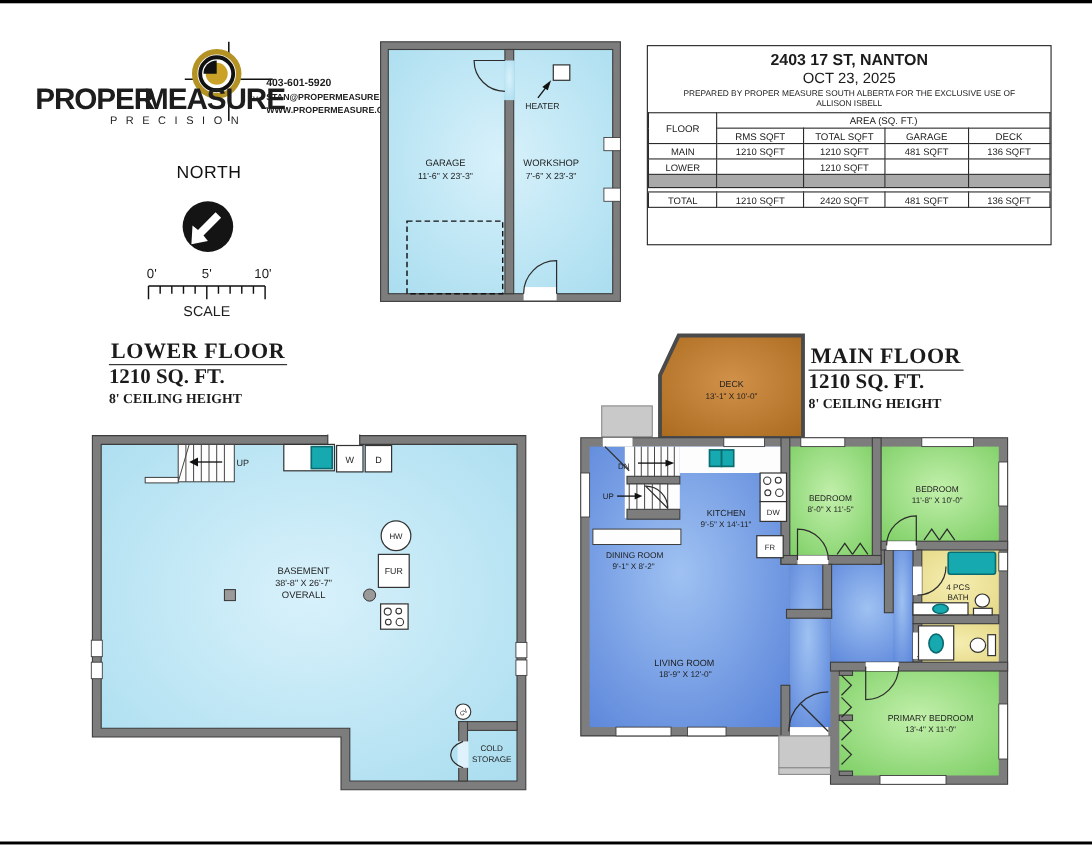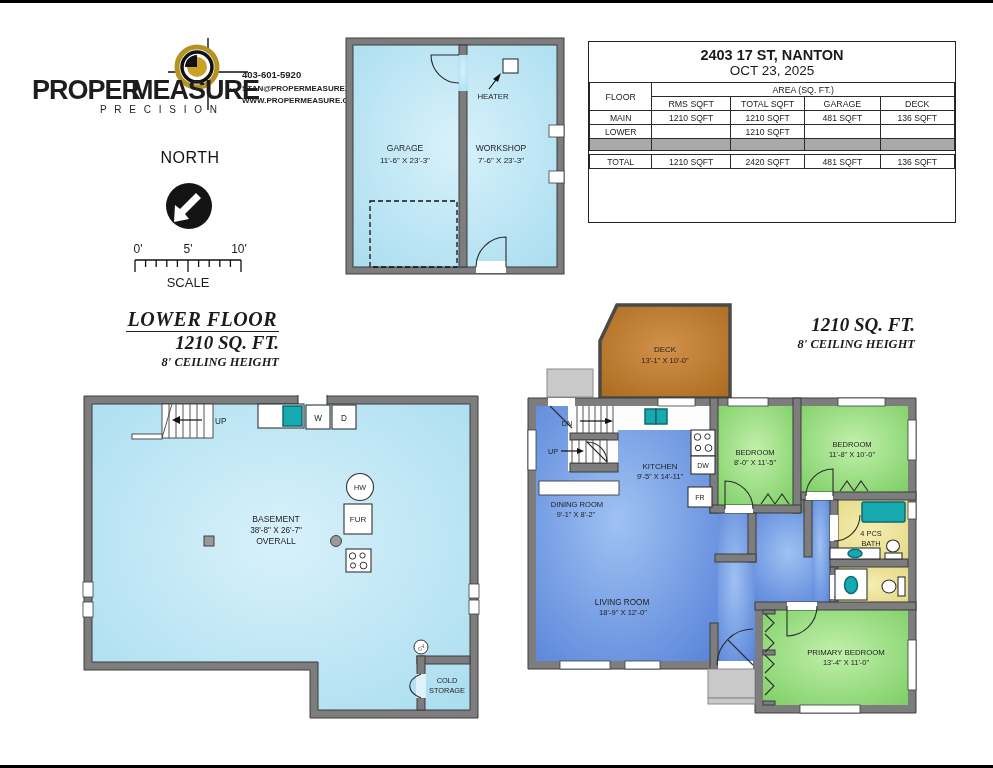--- a/index.html
+++ b/index.html
@@ -15,22 +15,22 @@
   .gap{fill:#ffffff;}
   .door{stroke:#2c2c2c;stroke-width:1.1;fill:none;}
   .chev{stroke:#2c2c2c;stroke-width:1.1;fill:none;}
   .teal{fill:var(--c-fixture_teal,#17a9b0);stroke:#0a6b70;stroke-width:1.5;}
   .fixw{fill:#ffffff;stroke:#333;stroke-width:1.1;}
   .pad{fill:var(--c-concrete_gray,#c9c9c9);stroke:#8a8a8a;stroke-width:1;}
   .burner{fill:none;stroke:#333;stroke-width:1;}
   .post{fill:#9a9a9a;stroke:#333;stroke-width:0.9;}
   .tread{stroke:#444;stroke-width:0.9;}
   .arrowln{stroke:#111;stroke-width:1.2;}
-  .floor-title{position:absolute;width:180px;text-align:right;
-      font-family:"Liberation Serif","DejaVu Serif",serif;color:#1b1b1b;font-style:italic;}
+  .floor-title{position:absolute;width:180px;text-align:left;
+      font-family:"Liberation Serif","DejaVu Serif",serif;color:#1b1b1b;}
   .floor-title .l1{font-size:20px;font-weight:600;letter-spacing:.5px;}
   .floor-title .l1 span{border-bottom:1.6px solid #222;padding:0 2px 1px;}
   .floor-title .l2{font-size:19px;font-weight:600;margin-top:1px;}
   .floor-title .l3{font-size:12.5px;font-weight:700;margin-top:1px;}
   
   .info{position:absolute;left:588px;top:41px;width:368px;height:182px;
         border:1.6px solid #222;box-sizing:border-box;text-align:center;color:#1b1b1b;}
   .info .addr{font-size:14.5px;font-weight:700;margin-top:5px;}
   .info .date{font-size:13.5px;font-weight:400;}
   .info .small{font-size:7.6px;line-height:9px;margin-top:2px;padding:0 6px;}
@@ -126,20 +126,24 @@
   <text class="tc" x="150" y="64" font-size="7.8">HEATER</text>
   <text class="tc" x="62" y="116" font-size="8.5">GARAGE</text>
   <text class="tc" x="62" y="128" font-size="8">11'-6" X 23'-3"</text>
   <text class="tc" x="158" y="116" font-size="8.5">WORKSHOP</text>
   <text class="tc" x="158" y="128" font-size="8">7'-6" X 23'-3"</text>
 </svg>
 
 <div class="info">
   <div class="addr">2403 17 ST, NANTON</div>
   <div class="date">OCT 23, 2025</div>
+  <div class="small">
+    <span>PREPARED BY PROPER MEASURE SOUTH ALBERTA FOR THE EXCLUSIVE USE OF</span><br>
+    <span>ALLISON ISBELL</span>
+  </div>
   <table>
     <colgroup>
           <col style="width:17.1%">
           <col style="width:21.5%">
           <col style="width:20.4%">
           <col style="width:20.6%">
           <col style="width:20.4%">
         </colgroup>
     <tbody>
           <tr class="hdr">
@@ -246,20 +250,21 @@
   </g>
   <text class="tc" x="367" y="293" font-size="7.4">COLD</text>
   <text class="tc" x="367" y="303" font-size="7.4">STORAGE</text>
   <rect x="3" y="192" width="10" height="15" class="win"></rect>
   <rect x="3" y="212" width="10" height="15" class="win"></rect>
   <rect x="389" y="194" width="10" height="14" class="win"></rect>
   <rect x="389" y="210" width="10" height="14" class="win"></rect>
 </svg>
 
 <div class="floor-title" style="left:735px;top:313px">
+  <div class="l1"><span>MAIN FLOOR</span></div>
   <div class="l2">1210 SQ. FT.</div>
   <div class="l3">8' CEILING HEIGHT</div>
 </div>
 
 <svg style="left:525px;top:297px" width="420" height="428" viewBox="0 0 420 428">
   <g>
     <polygon points="92,8 205,8 205,101 75,101 75,44" fill="url(#gDeck)" stroke="#4a4a4a" stroke-width="3.5"></polygon>
     <text class="tc" x="140" y="55" font-size="8">DECK</text>
     <text class="tc" x="140" y="66" font-size="7.5">13'-1" X 10'-0"</text>
   </g>

